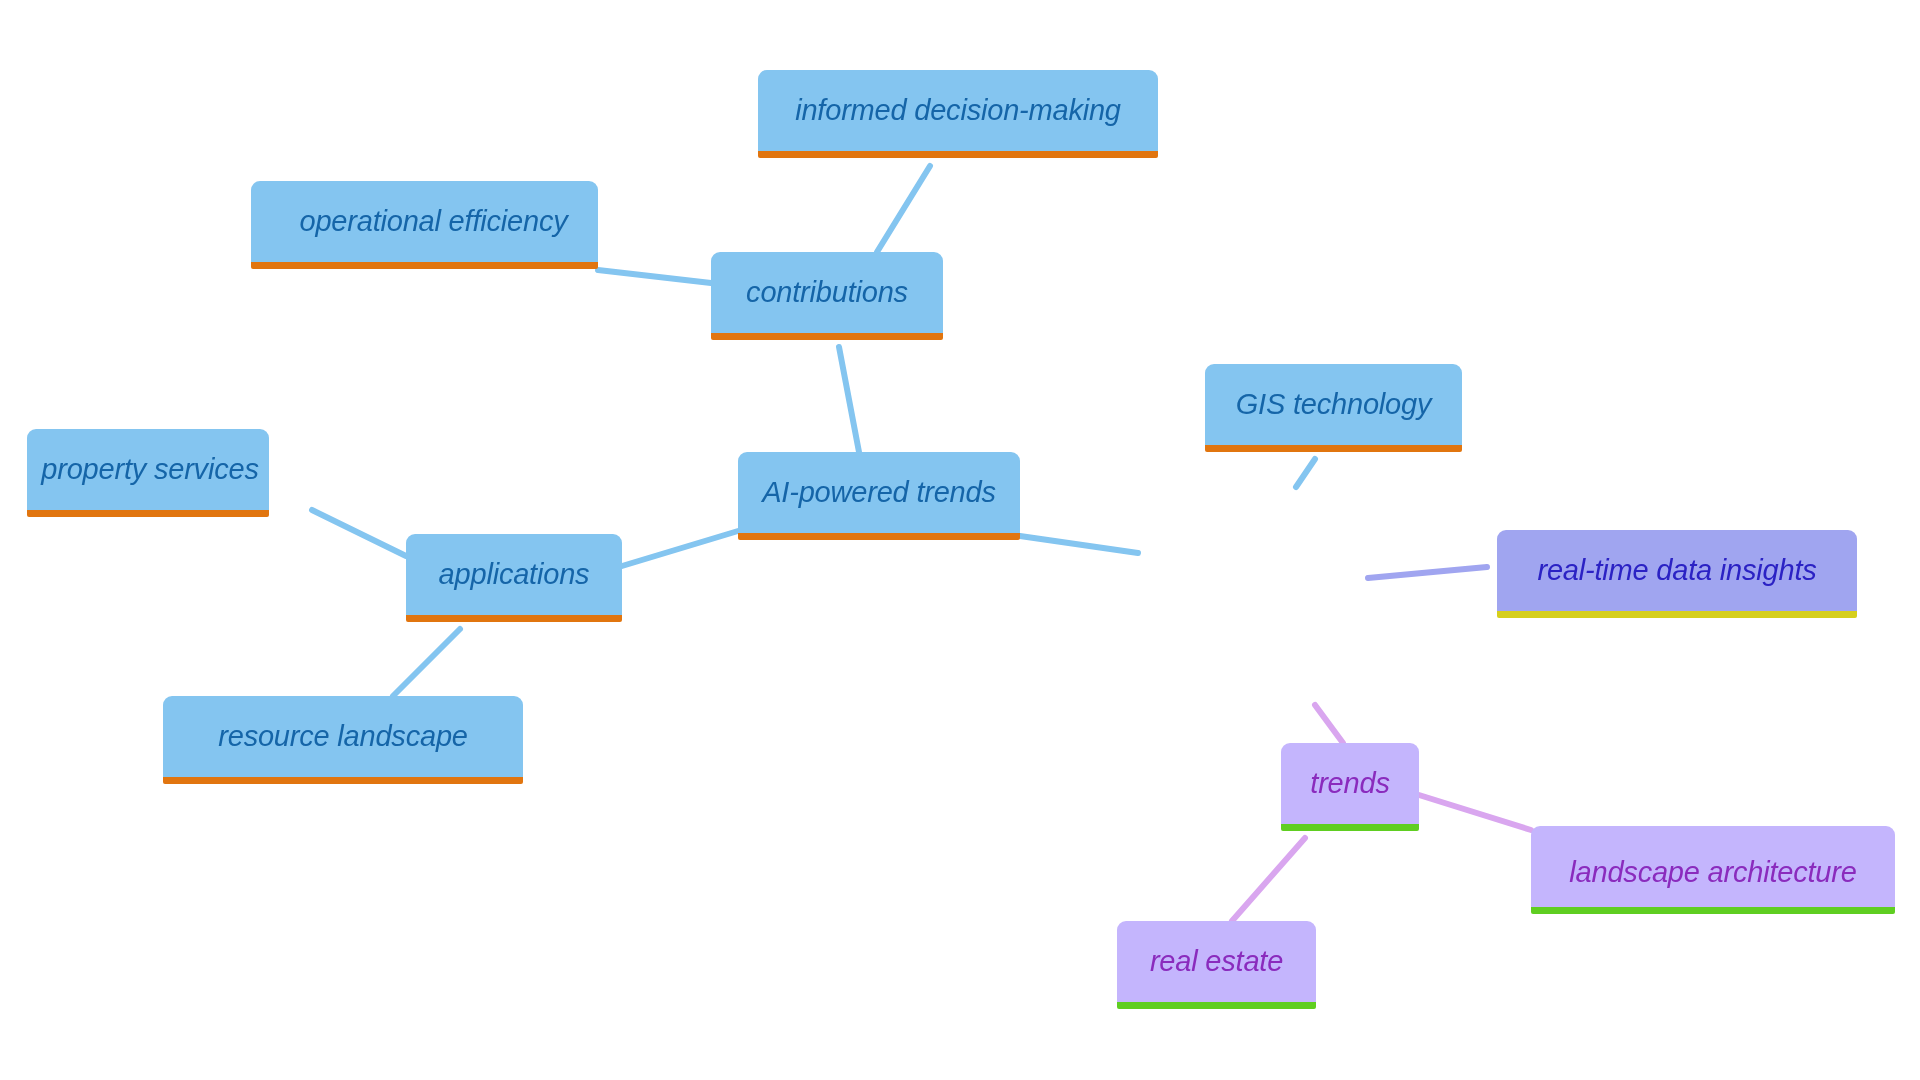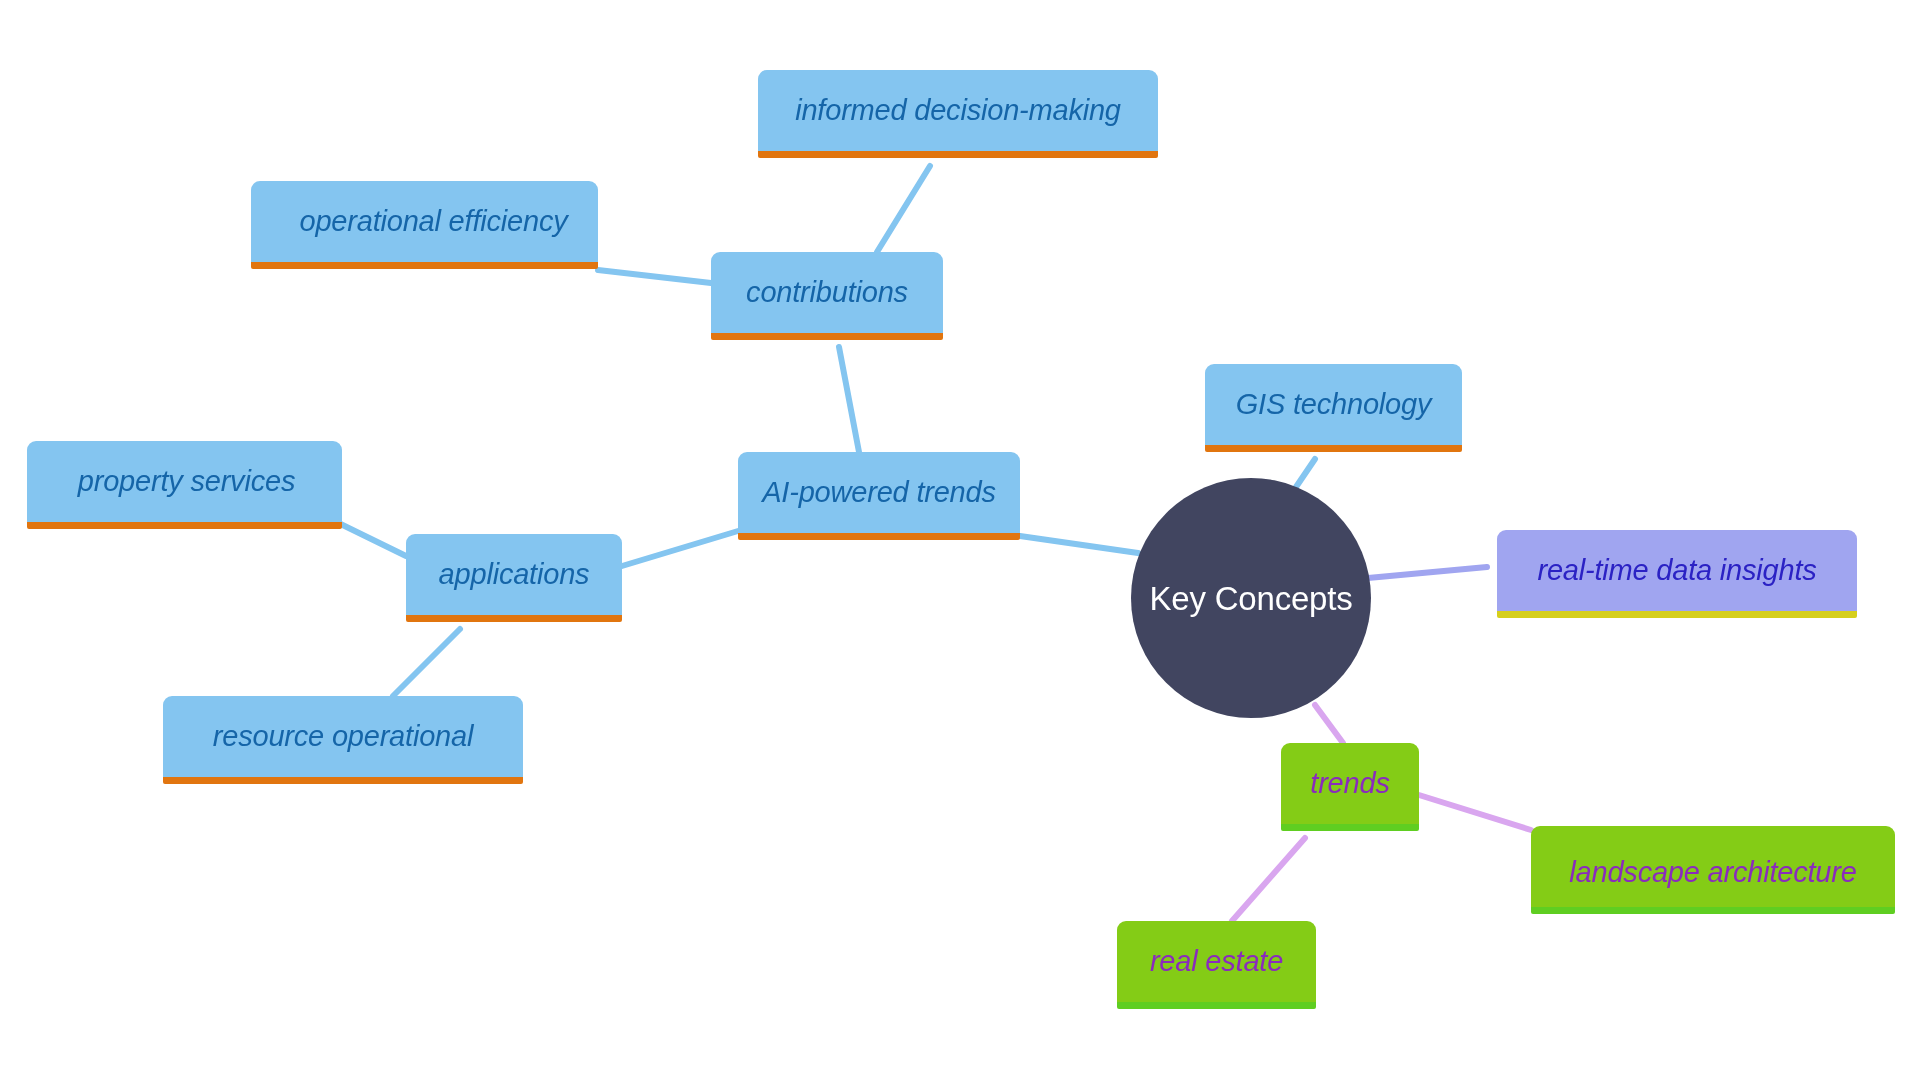--- a/index.html
+++ b/index.html
@@ -47,21 +47,21 @@
   .node.blue .node-label { color: #1565a8; }
   
   .node.peri {
     background: #a0a5f0;
     border-bottom: 7px solid #d6cf1c;
     margin-left: 10px;
   }
   .node.peri .node-label { color: #2b22c4; }
   
   .node.orchid {
-    background: #84cc16;
+    background: #c4b5fd;
     border-bottom: 7px solid #5fce21;
   }
   .node.orchid .node-label { color: #8a2bbd; }
   
   .root-node {
     position: absolute;
     border-radius: 50%;
     background: #414560;
     display: flex;
     align-items: center;
@@ -100,43 +100,40 @@
       </div>
       <div class="node blue" style="left: 251px; top: 181px; width: 347px; height: 88px;">
         <span class="node-label" style="font-size: 29px; margin-left: 18px;">operational efficiency</span>
       </div>
       <div class="node blue" style="left: 711px; top: 252px; width: 232px; height: 88px;">
         <span class="node-label" style="font-size: 29px;">contributions</span>
       </div>
       <div class="node blue" style="left: 1205px; top: 364px; width: 257px; height: 88px;">
         <span class="node-label" style="font-size: 29px;">GIS technology</span>
       </div>
-      <div class="node blue" style="left: 27px; top: 441px; width: 315px; height: 88px; padding-left: 26px;">
+      <div class="node blue" style="left: 27px; top: 429px; width: 242px; height: 88px; padding-left: 26px;">
         <span class="node-label" style="font-size: 29px;">property services</span>
       </div>
       <div class="node blue" style="left: 738px; top: 452px; width: 282px; height: 88px;">
         <span class="node-label" style="font-size: 29px;">AI-powered trends</span>
       </div>
       <div class="node blue" style="left: 406px; top: 534px; width: 216px; height: 88px;">
         <span class="node-label" style="font-size: 29px;">applications</span>
       </div>
       <div class="node peri" style="left: 1487px; top: 530px; width: 360px; height: 88px;">
         <span class="node-label" style="font-size: 29px;">real-time data insights</span>
       </div>
       <div class="node blue" style="left: 163px; top: 696px; width: 360px; height: 88px;">
-        <span class="node-label" style="font-size: 29px;">resource operational</span>
+        <span class="node-label" style="font-size: 29px;">resource landscape</span>
       </div>
       <div class="node orchid" style="left: 1281px; top: 743px; width: 138px; height: 88px;">
         <span class="node-label" style="font-size: 29px;">trends</span>
       </div>
       <div class="node orchid" style="left: 1531px; top: 826px; width: 364px; height: 88px;">
         <span class="node-label" style="font-size: 29px; margin-top: 12px;">landscape architecture</span>
       </div>
       <div class="node orchid" style="left: 1117px; top: 921px; width: 199px; height: 88px;">
         <span class="node-label" style="font-size: 29px;">real estate</span>
       </div>
     </div>
 
-  <div class="root-node" id="root-node" style="left: 1131px; top: 478px; width: 240px; height: 240px; background: rgb(65, 69, 96);">
-    <span class="node-label" style="color: rgb(255, 255, 255); font-size: 33px;">Key Concepts</span>
-  </div>
 
 </div>
 
 </body></html>

